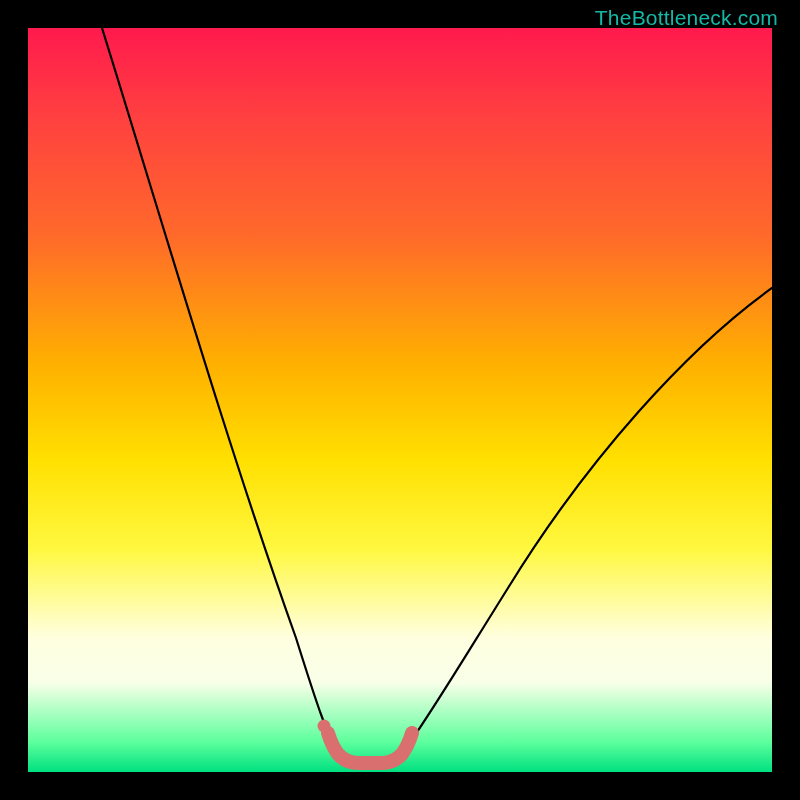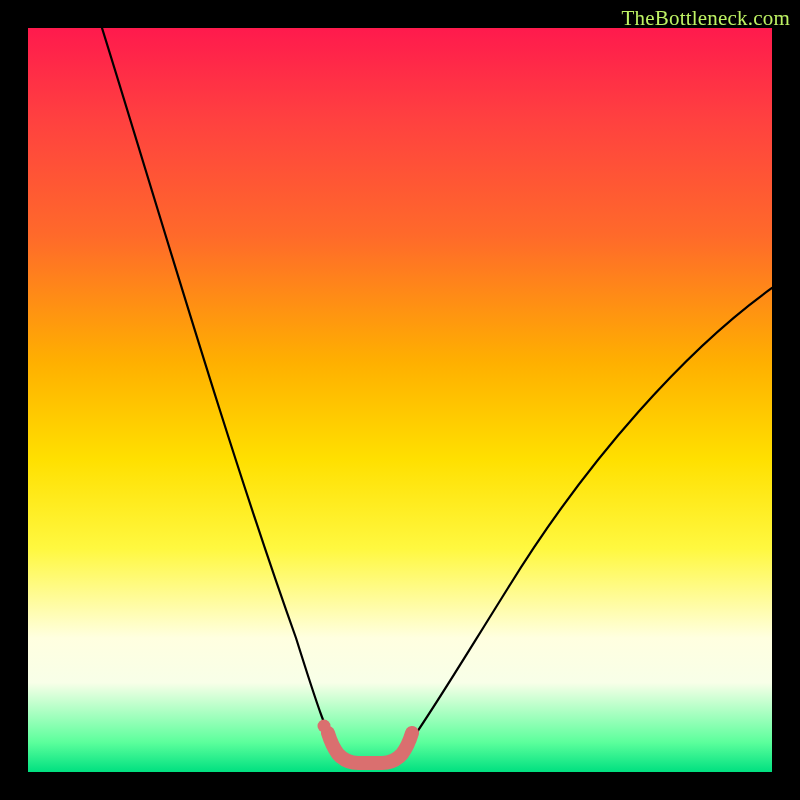--- a/index.html
+++ b/index.html
@@ -34,27 +34,26 @@
       #fff840 70%,
       #ffffe0 82%,
       #f8ffe8 88%,
       #5cff9c 96%,
       #00e080 100%
     );
   }
   .watermark {
     position: absolute;
     top: 6px;
-    right: 10px;
-    color: #bef264;
+    right: 22px;
+    color: #14b8a6;
     font-size: 21px;
     font-weight: 500;
     letter-spacing: 0.2px;
     z-index: 5;
-    font-family: Liberation Serif, serif;
   }
   svg.curve {
     position: absolute;
     top: 0; left: 0;
     width: 744px;
     height: 744px;
   }
 </style>
 </head>
 <body>

